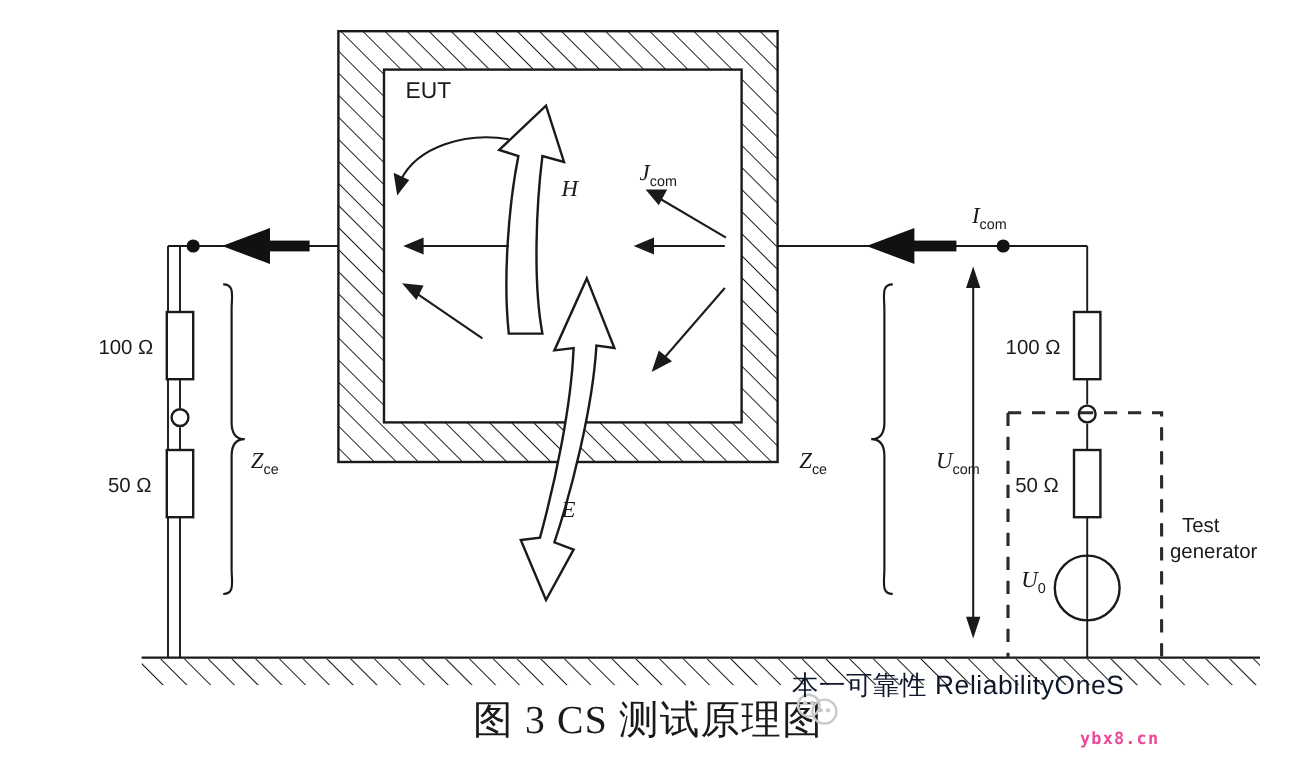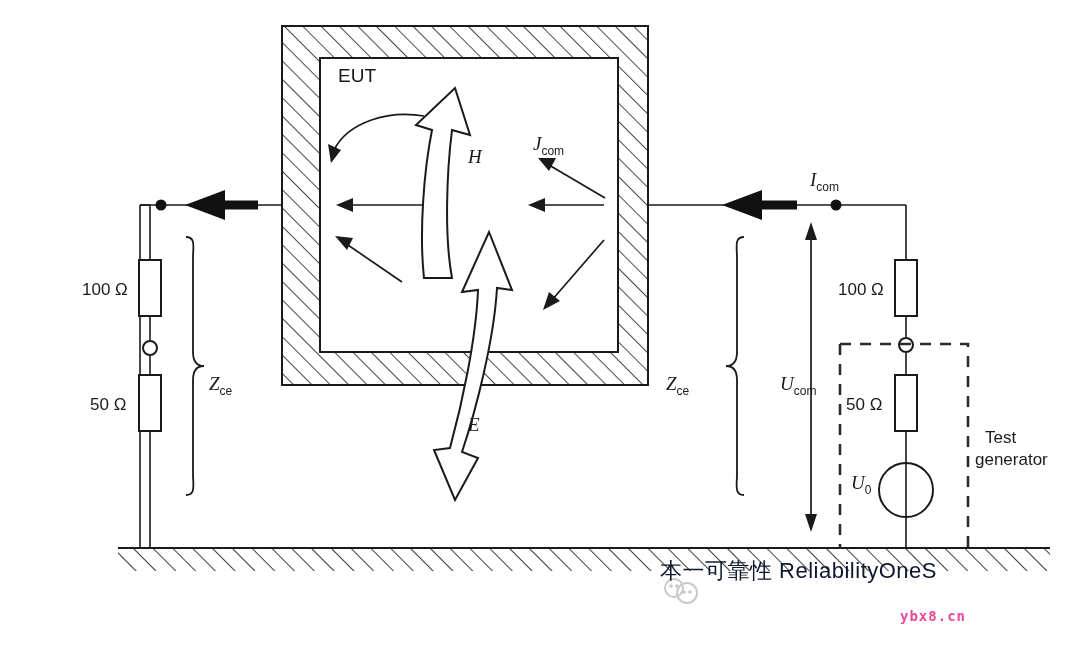--- a/index.html
+++ b/index.html
@@ -324,20 +324,21 @@
       <tspan>I</tspan><tspan class="lbl-sub" dy="5">com</tspan>
     </text>
 
     <text x="780" y="390" class="lbl-italic">
       <tspan>U</tspan><tspan class="lbl-sub" dy="5">com</tspan>
     </text>
 
   </svg>
 
   <div class="cap-layer">
+    <div class="caption">图 3 CS 测试原理图</div>
 
     <svg class="wm-logo" viewBox="0 0 40 32">
       <circle cx="12" cy="12" r="9" fill="none" stroke="#c9c9c9" stroke-width="2"></circle>
       <circle cx="25" cy="17" r="10" fill="none" stroke="#c9c9c9" stroke-width="2"></circle>
       <circle cx="9" cy="10" r="1.8" fill="#c9c9c9"></circle>
       <circle cx="15" cy="10" r="1.8" fill="#c9c9c9"></circle>
       <circle cx="22" cy="16" r="1.8" fill="#c9c9c9"></circle>
       <circle cx="28" cy="16" r="1.8" fill="#c9c9c9"></circle>
     </svg>
 

